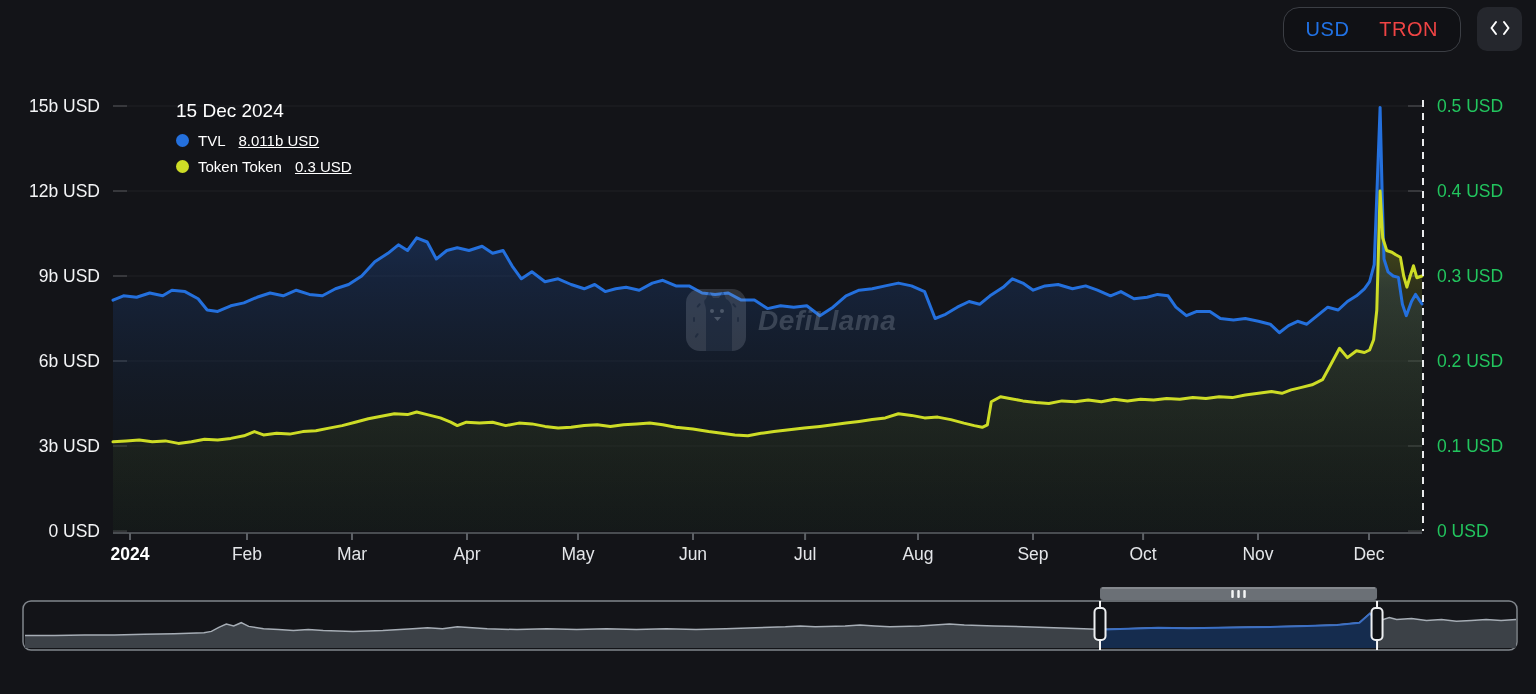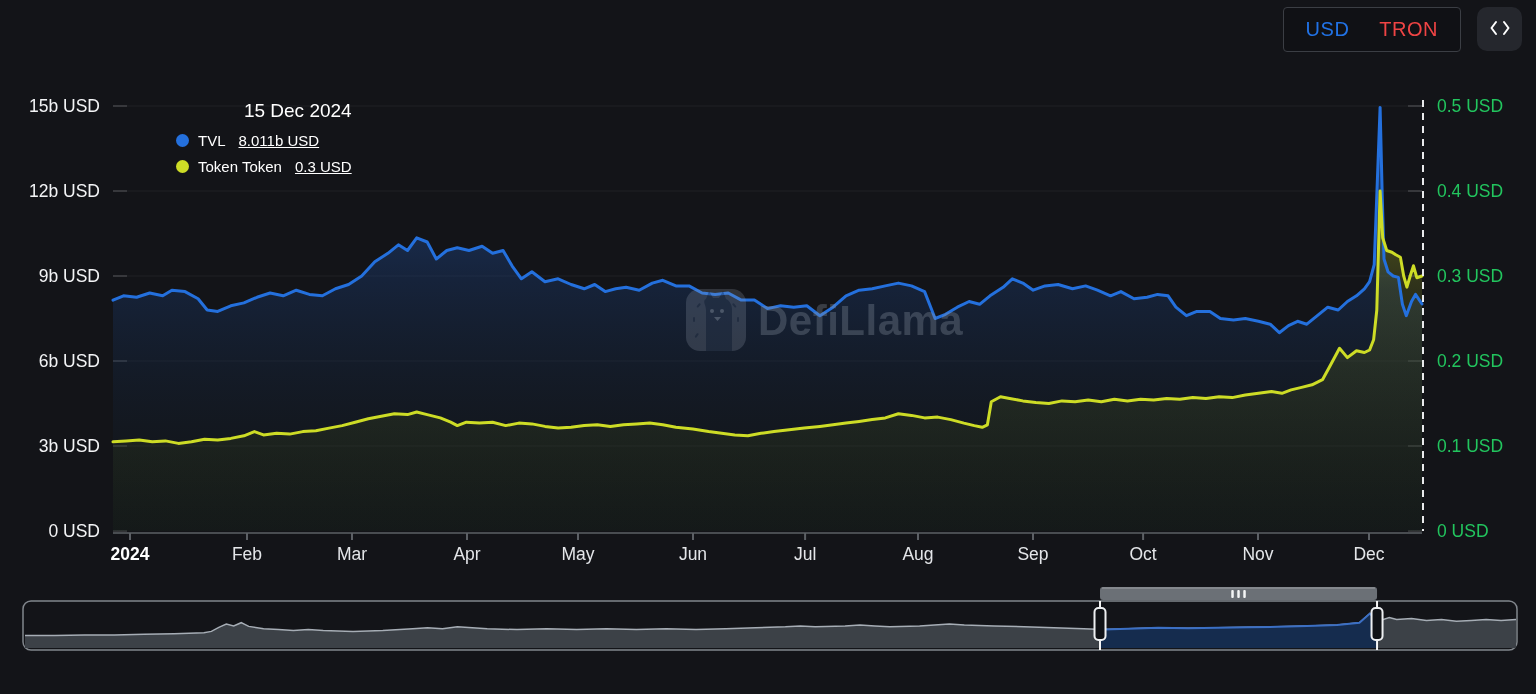--- a/index.html
+++ b/index.html
@@ -4,39 +4,39 @@
 <style>
   html,body{margin:0;padding:0;}
   body{
     width:1536px;height:694px;position:relative;overflow:hidden;
     background:#131418;color:#fff;
     font-family:"Liberation Sans", sans-serif;
   }
   
   .controls{position:absolute;top:7px;right:14px;display:flex;align-items:stretch;gap:16px;}
   .toggle{
-    display:flex;align-items:center;gap:30px;border:1px solid #3b3e44;border-radius:4px;
+    display:flex;align-items:center;gap:30px;border:1px solid #3b3e44;border-radius:16px;
     padding:0 22px;height:43px;background:rgba(0,0,0,0.12);
   }
   .toggle .opt{font-size:20px;letter-spacing:.5px;cursor:pointer;color:#ef4444;}
   .toggle .opt.selected{color:#2172e5;}
   .embed-btn{
     width:45px;height:44px;background:#25272d;border-radius:10px;border:none;
     display:flex;align-items:center;justify-content:center;cursor:pointer;
   }
   
-  .tooltip{position:absolute;left:176px;top:100px;z-index:5;text-align:right;}
+  .tooltip{position:absolute;left:176px;top:100px;z-index:5;}
   .tooltip .date{font-size:19px;margin-bottom:10px;color:#ffffff;}
   .trow{display:flex;align-items:center;margin-bottom:9px;font-size:15px;}
   .trow .dot{width:13px;height:13px;border-radius:50%;margin-right:9px;flex:0 0 auto;}
   .trow .val{margin-left:13px;text-decoration:underline;}
   
   .watermark{position:absolute;left:686px;top:287px;display:flex;align-items:center;gap:10px;
     opacity:.42;pointer-events:none;z-index:2;}
-  .watermark .wm-text{font-size:42px;font-weight:bold;color:#8d97a5;opacity:.75;letter-spacing:.5px;}
+  .watermark .wm-text{font-size:28px;font-weight:bold;color:#8d97a5;opacity:.75;letter-spacing:.5px;font-style:italic;}
   svg.layer{position:absolute;left:0;display:block;}
   #main-svg{top:0;cursor:crosshair;}
   #brush-svg{top:584px;}
 </style>
 </head>
 <body>
 
 <div class="controls">
   <div class="toggle">
     <span class="opt selected">USD</span>

